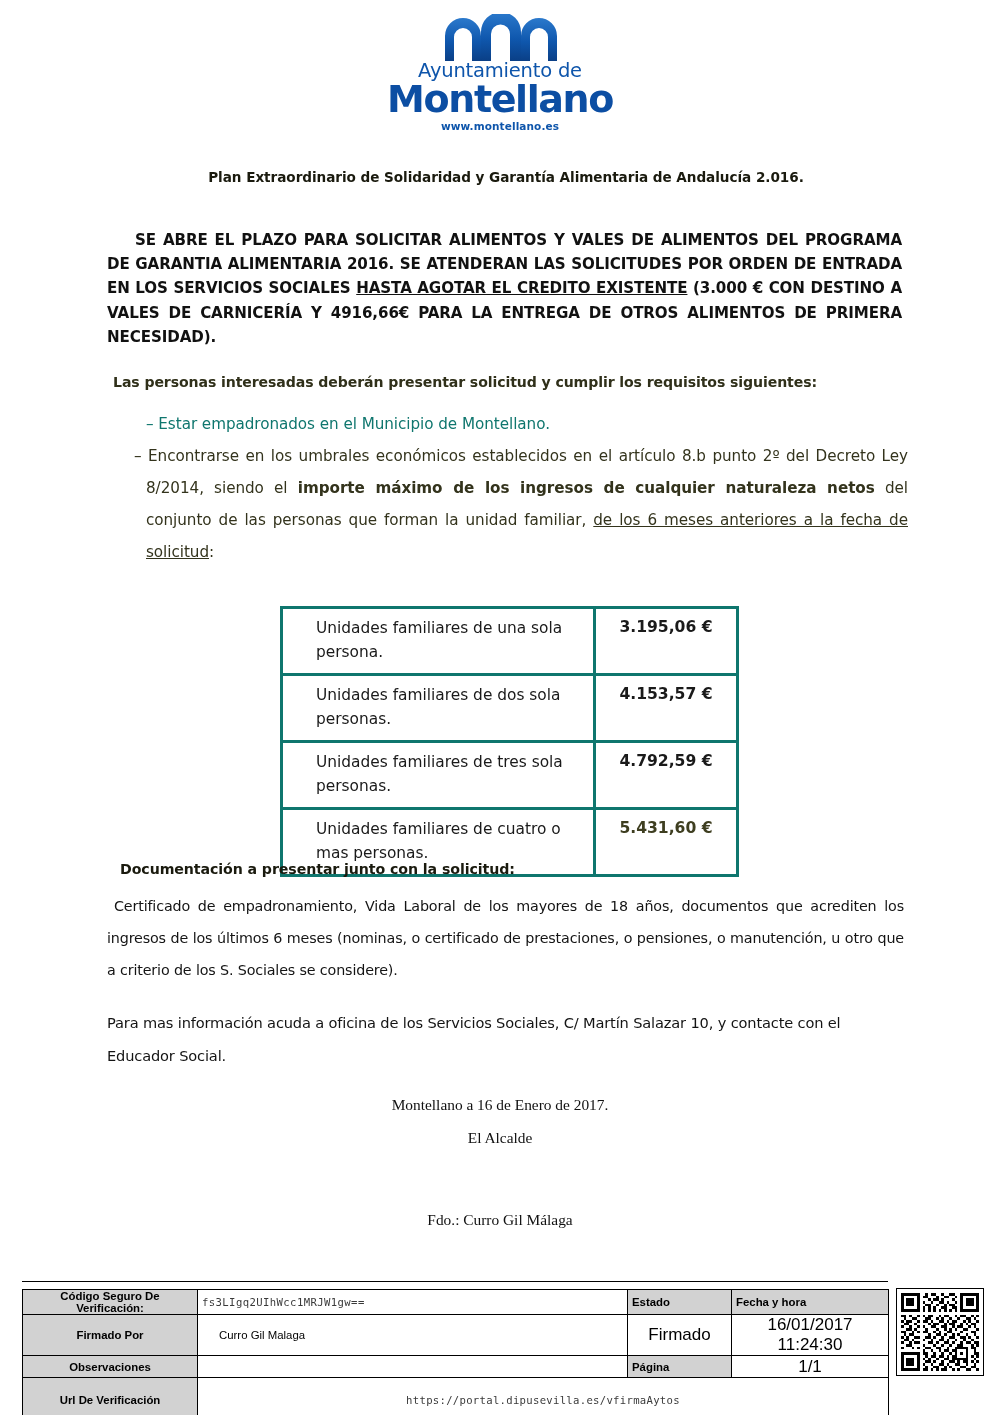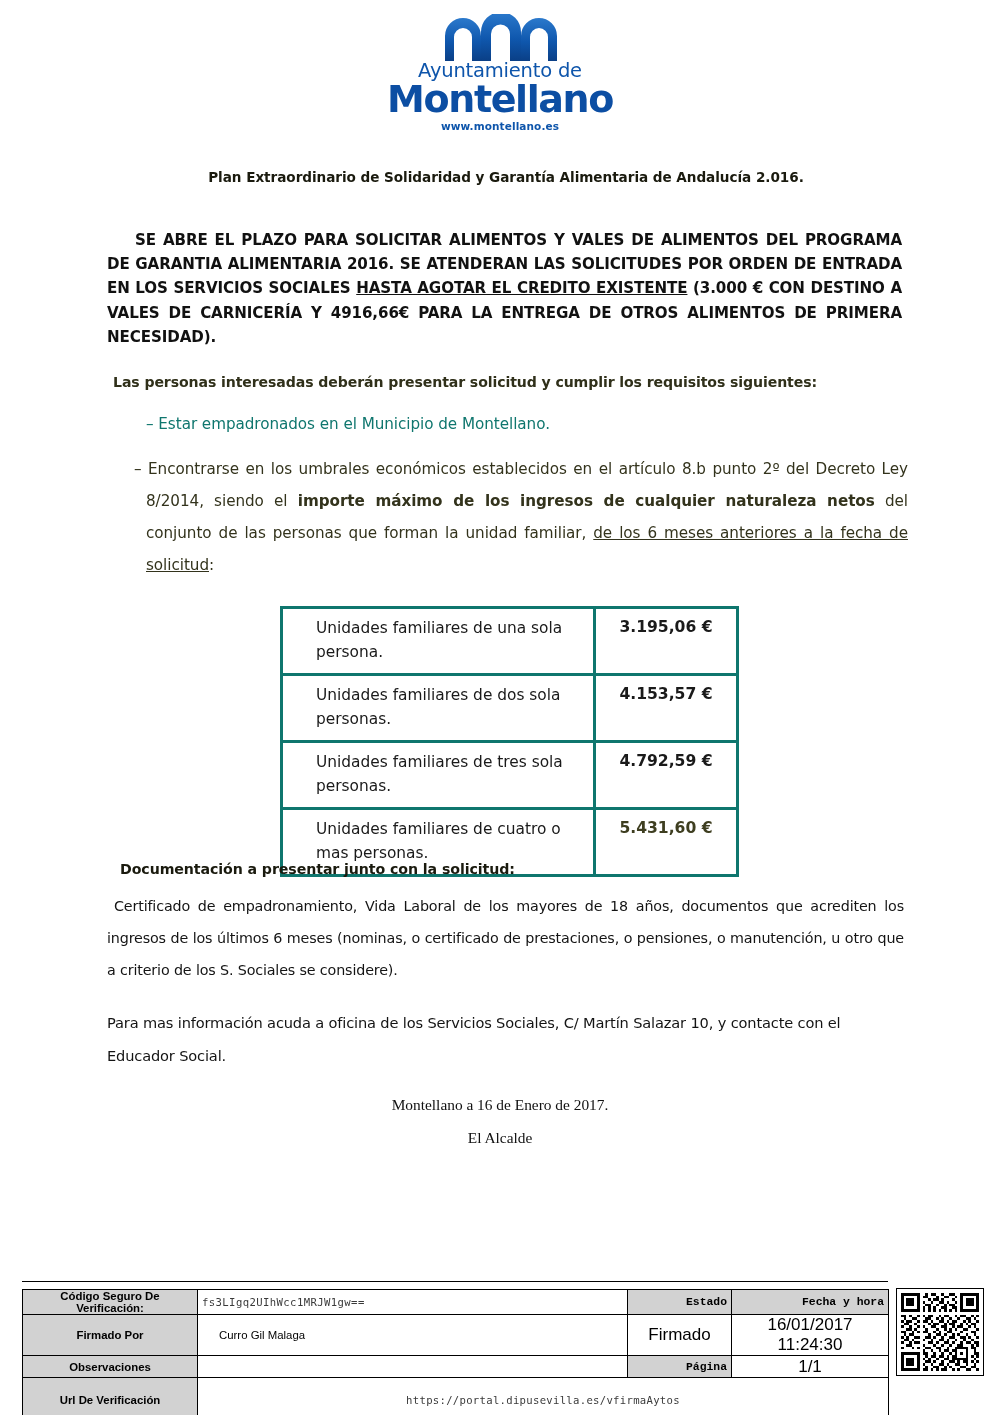--- a/index.html
+++ b/index.html
@@ -105,21 +105,21 @@
     top: 415px;
     left: 146px;
     width: 760px;
     font-size: 15.2px;
     color: #0f766e;
     letter-spacing: -0.05px;
   }
 
   .req2 {
     position: absolute;
-    top: 453px;
+    top: 440px;
     left: 146px;
     width: 762px;
     font-size: 15.2px;
     line-height: 32px;
     text-align: justify;
     color: #33331c;
     letter-spacing: -0.05px;
   }
   .req2 .b { font-weight: bold; }
   .req2 .u { text-decoration: underline; }
@@ -229,23 +229,22 @@
     color: #000000;
   }
   .csv-table td.hdr {
     background: #d2d2d2;
     text-align: center;
     font-weight: bold;
     width: 175px;
   }
   .csv-table td.hdr-mid {
     background: #d2d2d2;
-    text-align: right;
-    font-weight: bold;
-    font-family: Liberation Mono, monospace;
+    text-align: left;
+    font-weight: bold;
   }
   .csv-table td.mono {
     text-align: left;
     font-family: "DejaVu Sans Mono", "Liberation Mono", monospace;
     font-size: 10.6px;
     letter-spacing: 0.4px;
     color: #3a3a3a;
   }
   .csv-table td.val { text-align: center; font-size: 17px; }
   .csv-table td.left { text-align: left; font-size: 11.4px; padding-left: 21px; }
@@ -332,20 +331,21 @@
     </tbody>
   </table>
 
   <div class="doc-head">Documentación a presentar junto con la solicitud:</div>
   <div class="doc-body">Certificado de empadronamiento, Vida Laboral de los mayores de 18 años, documentos que acrediten los ingresos de los últimos 6 meses   (nominas, o certificado de prestaciones, o pensiones, o manutención, u otro que a criterio de los S. Sociales se considere).</div>
 
   <div class="info">Para mas información acuda a oficina de los Servicios Sociales, C/ Martín Salazar 10,  y contacte con el Educador Social.</div>
 
   <div class="sig sig-place">Montellano a  16  de Enero  de 2017.</div>
   <div class="sig sig-role">El Alcalde</div>
+  <div class="sig sig-name">Fdo.: Curro Gil Málaga</div>
 
   <div class="footer-rule"></div>
 
   <table class="csv-table">
     <colgroup>
       <col style="width:175px">
       <col style="width:430px">
       <col style="width:104px">
       <col style="width:157px">
     </colgroup>

